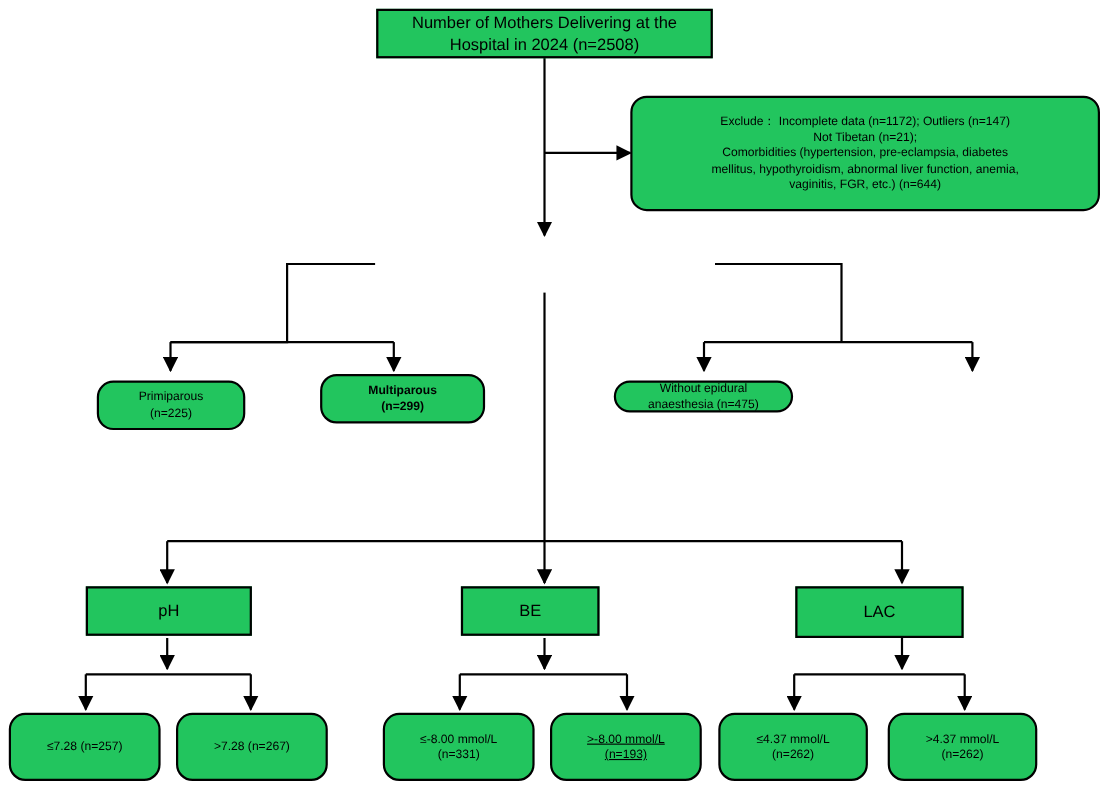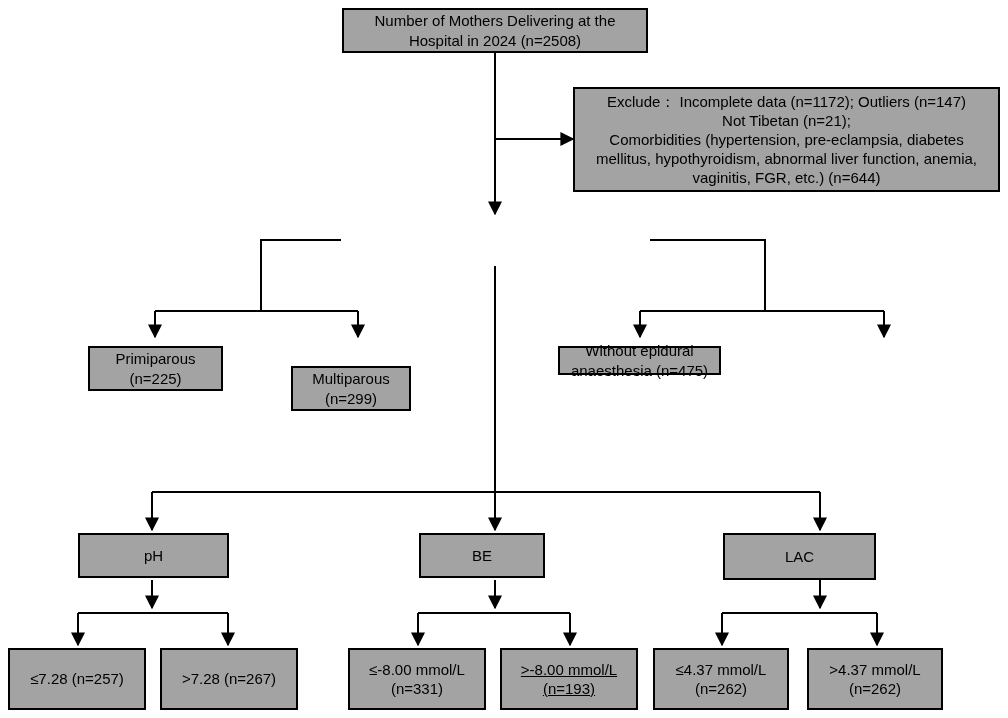--- a/index.html
+++ b/index.html
@@ -24,31 +24,31 @@
     left: 0;
     top: 0;
     width: 1008px;
     height: 718px;
     pointer-events: none;
   }
   .node {
     position: absolute;
     box-sizing: border-box;
     border: 2px solid #000000;
-    background: #a3a3a3;
+    background: #22c55e;
     display: flex;
     align-items: center;
     justify-content: center;
     text-align: center;
     line-height: 1.28;
     padding: 2px 6px;
     white-space: pre-line;
   }
   .node.fs15 { font-size: 15px; }
-  .node.fs14 { font-size: 15px; }
+  .node.fs14 { font-size: 11px; border-radius: 15px; }
 </style>
 </head>
 <body>
 
 <div id="flowchart">
 
   <svg id="connectors" viewBox="0 0 1008 718" width="1008" height="718" xmlns="http://www.w3.org/2000/svg">
     <defs>
       <marker id="arrow" viewBox="0 0 10 10" refX="9" refY="5" markerWidth="7" markerHeight="7" orient="auto-start-reverse">
         <path d="M 0 0 L 10 5 L 0 10 z" fill="#000000"></path>
@@ -99,21 +99,21 @@
   <div class="node fs14" style="left:573px; top:87px; width:427px; height:105px;">Exclude： Incomplete data (n=1172); Outliers (n=147)
 Not Tibetan (n=21);
 Comorbidities (hypertension, pre-eclampsia, diabetes
 mellitus, hypothyroidism, abnormal liver function, anemia,
 vaginitis, FGR, etc.) (n=644)</div>
 
 
   <div class="node fs14" style="left:88px; top:346px; width:135px; height:45px;">Primiparous
 (n=225)</div>
 
-  <div class="node fs14" style="left:291px; top:366px; width:120px; height:45px;">Multiparous
+  <div class="node fs14" style="left:291px; top:340px; width:150px; height:45px;font-weight:bold;">Multiparous
 (n=299)</div>
 
   <div class="node fs14" style="left:558px; top:346px; width:163px; height:29px;">Without epidural
 anaesthesia (n=475)</div>
 
 
   <div class="node fs15" style="left:78px; top:533px; width:151px; height:45px;">pH</div>
 
   <div class="node fs15" style="left:419px; top:533px; width:126px; height:45px;">BE</div>
 

